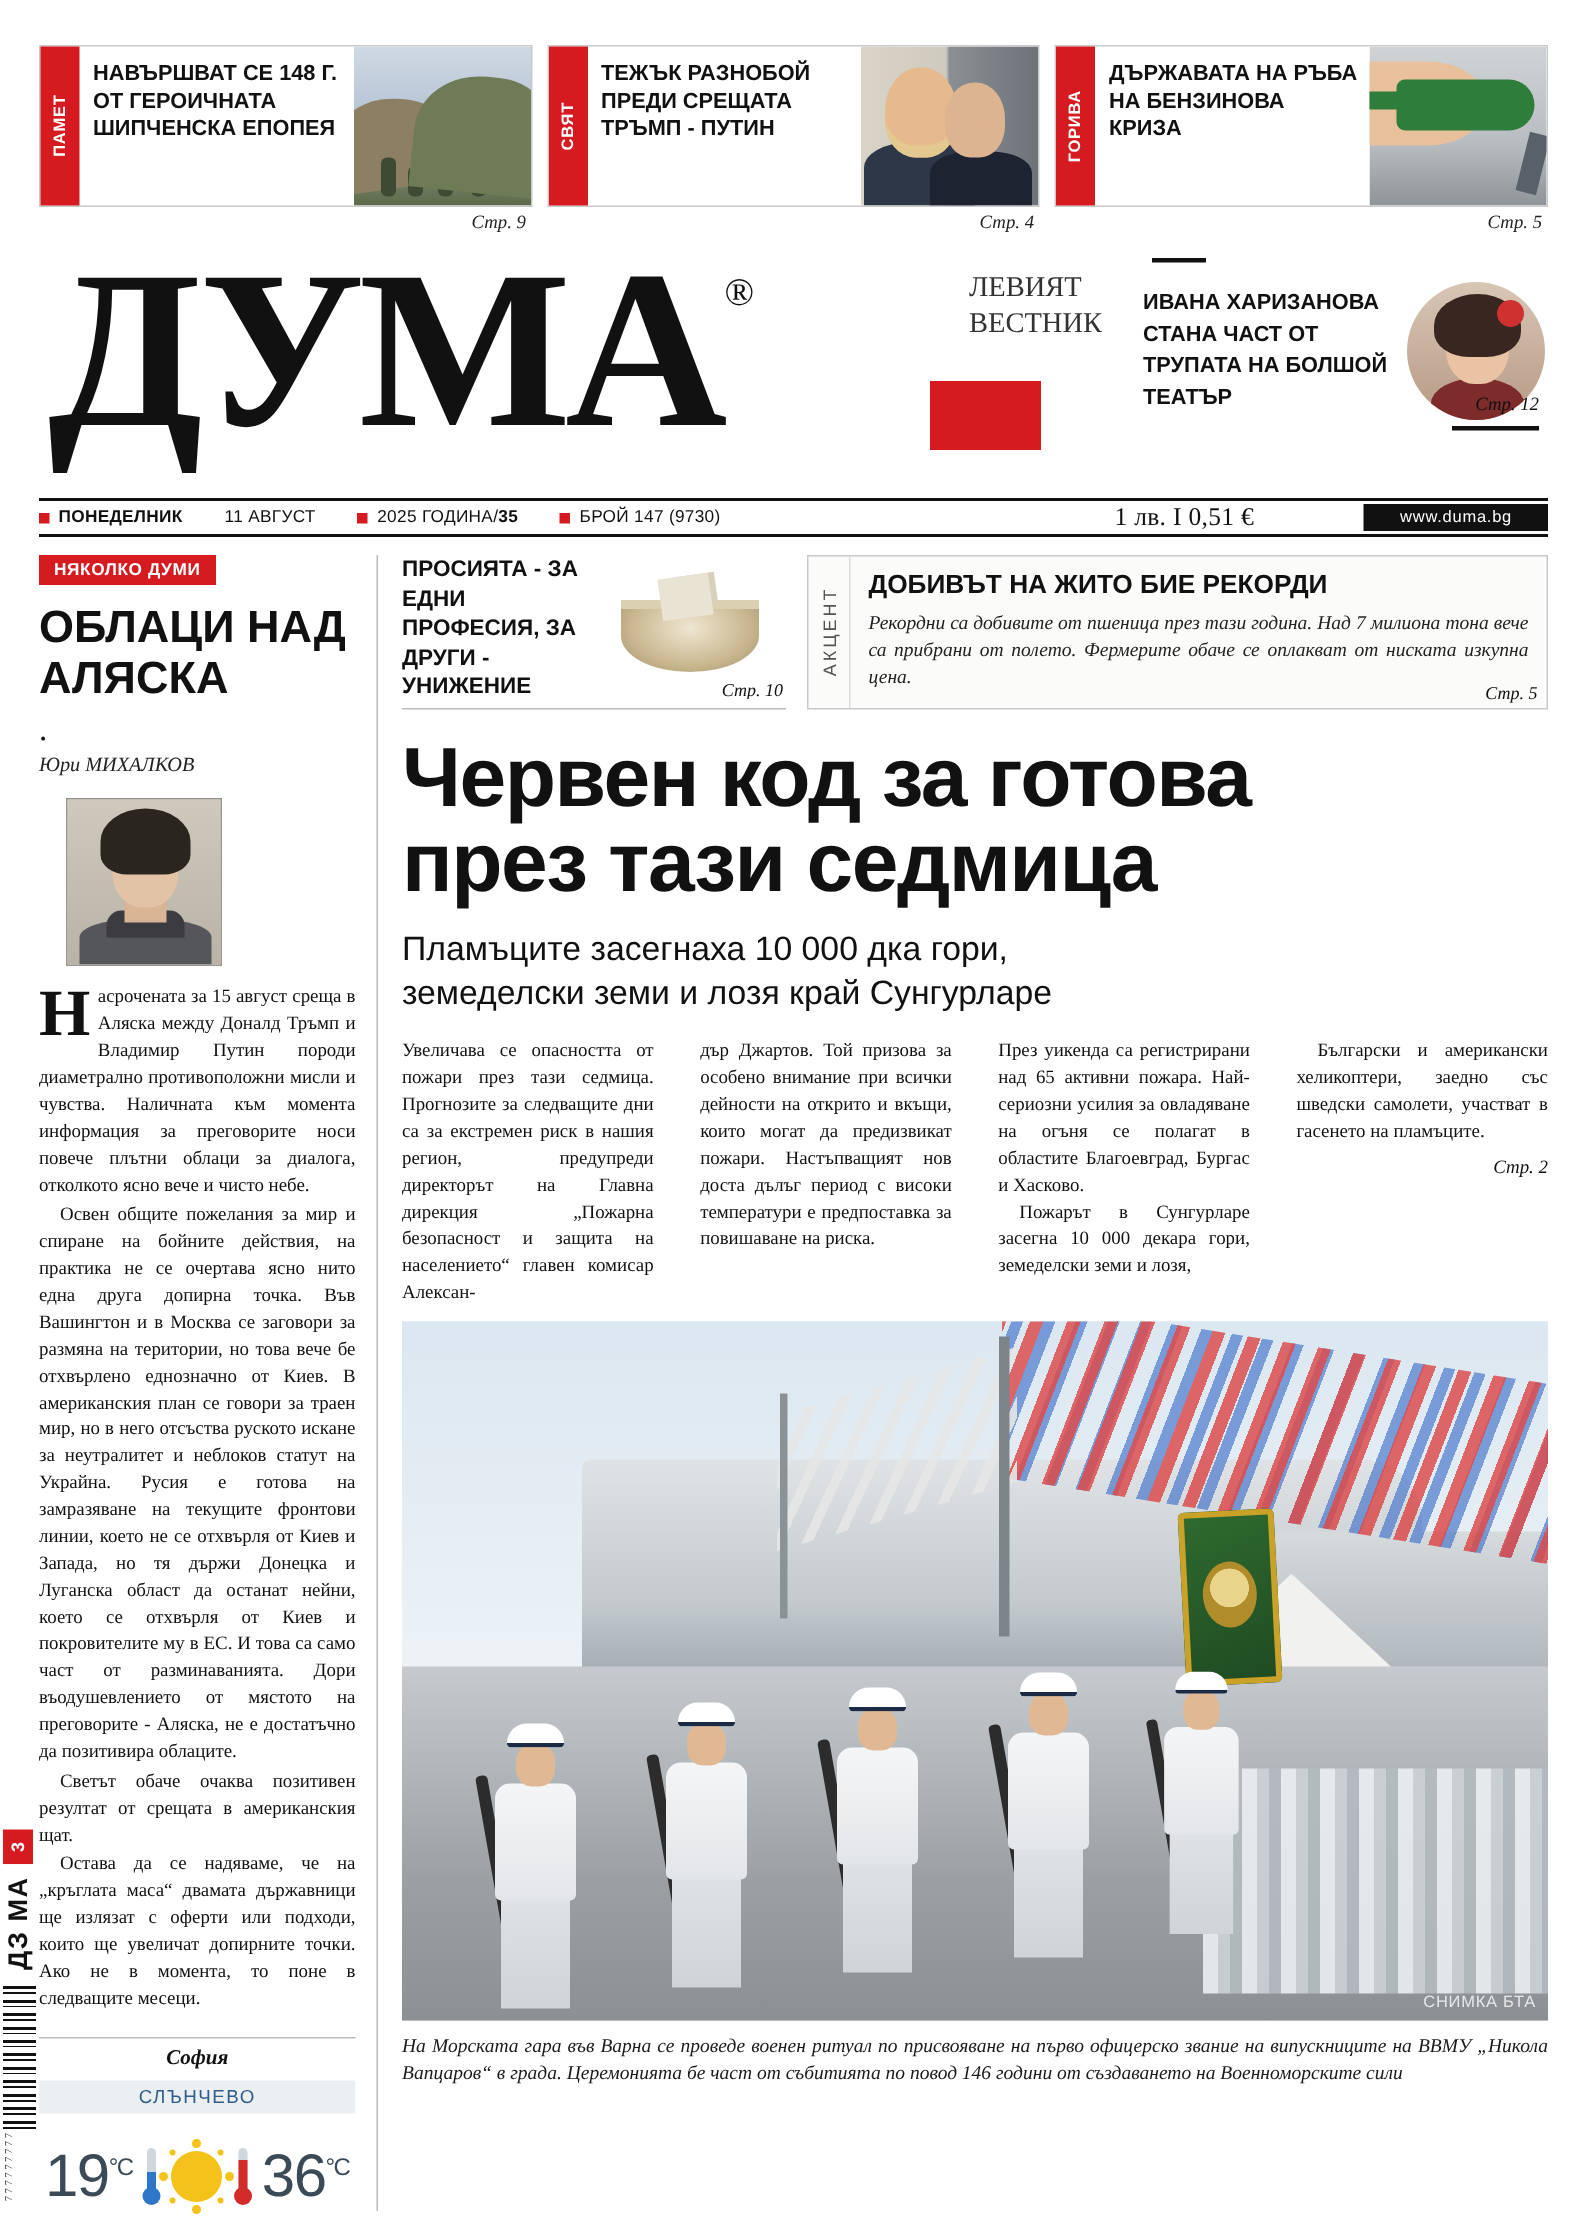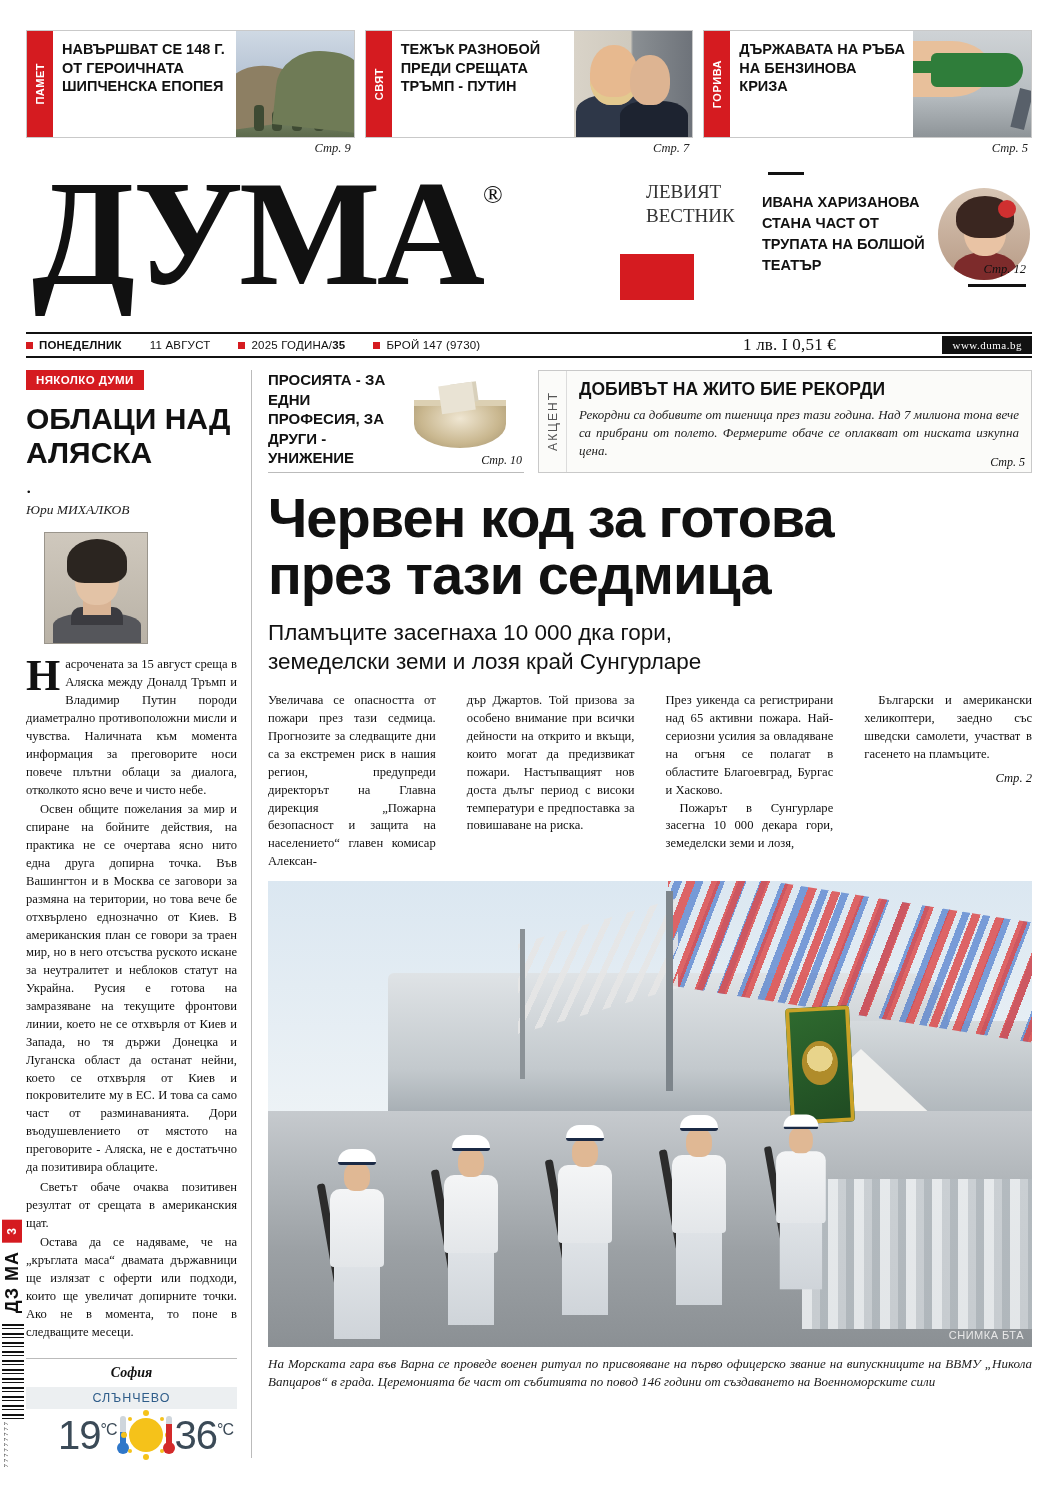--- a/index.html
+++ b/index.html
@@ -246,23 +246,23 @@
   .dl-item.bold { font-weight: bold; }
   .dl-year b { font-weight: bold; }
   .dl-price {
     position: absolute; right: 196px;
     font-family: "Liberation Serif", serif;
     font-size: 17px;
   }
   .dl-site {
     position: absolute; right: 0; top: 2px;
     background: #111; color: #fff;
-    font-family: Liberation Serif, serif;
+    font-family: Liberation Sans, sans-serif;
     font-size: 11px;
-    padding: 3px 10px;
+    padding: 3px 24px;
     letter-spacing: .5px;
   }
 
   
   .content {
     display: flex;
     margin-top: 12px;
     position: relative;
   }
   .col-left {
@@ -369,22 +369,22 @@
     color: #2f5d8a;
     font-family: "Liberation Sans", sans-serif;
     font-size: 12.5px;
     letter-spacing: 1px;
     padding: 4px 0;
     text-transform: uppercase;
   }
   .weather-row {
     display: flex;
     align-items: center;
-    justify-content: flex-end;
-    margin-top: 4px;
+    justify-content: space-between;
+    margin-top: 20px;
     padding: 0 4px;
   }
   .temp {
     font-size: 40px;
     font-family: "Liberation Sans", sans-serif;
     color: #3b4a57;
     letter-spacing: -1px;
   }
   .temp sup { font-size: 16px; }
   .thermo {
@@ -707,21 +707,21 @@
           <div class="hand"></div>
             <div class="nozzle"></div>
             <div class="spout"></div>
         </div>
       </div>
     </div>
   </div>
 
   <div class="teaser-pages">
     <div class="teaser-page">Стр. 9</div>
-    <div class="teaser-page">Стр. 7</div>
+    <div class="teaser-page">Стр. 4</div>
     <div class="teaser-page">Стр. 5</div>
   </div>
 
   <div class="masthead">
     <div class="logo"><span>ДУМА</span><span class="reg">®</span></div>
     <div class="logo-square"></div>
     <div class="levi">
       <div>ЛЕВИЯТ</div>
       <div>ВЕСТНИК</div>
     </div>

